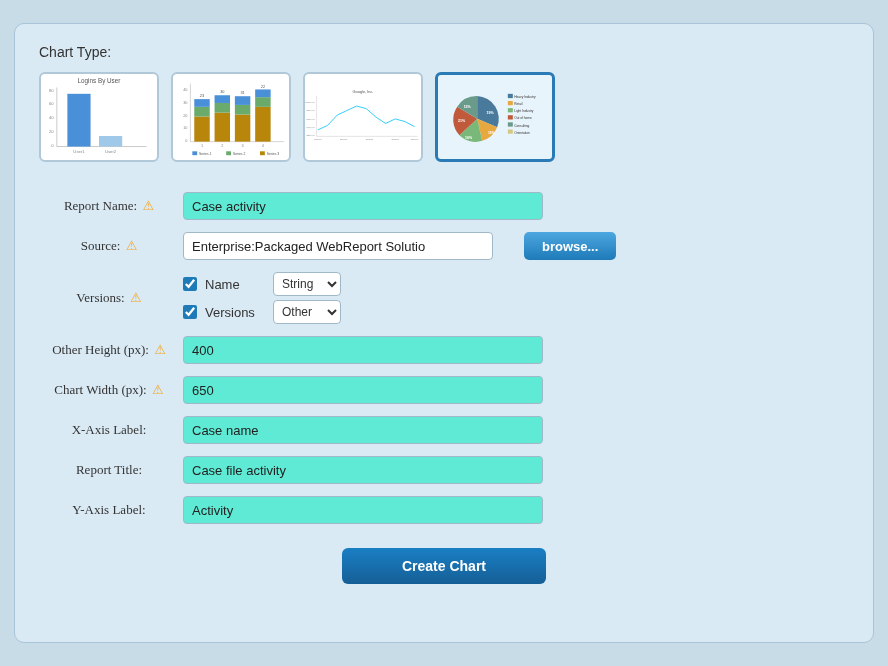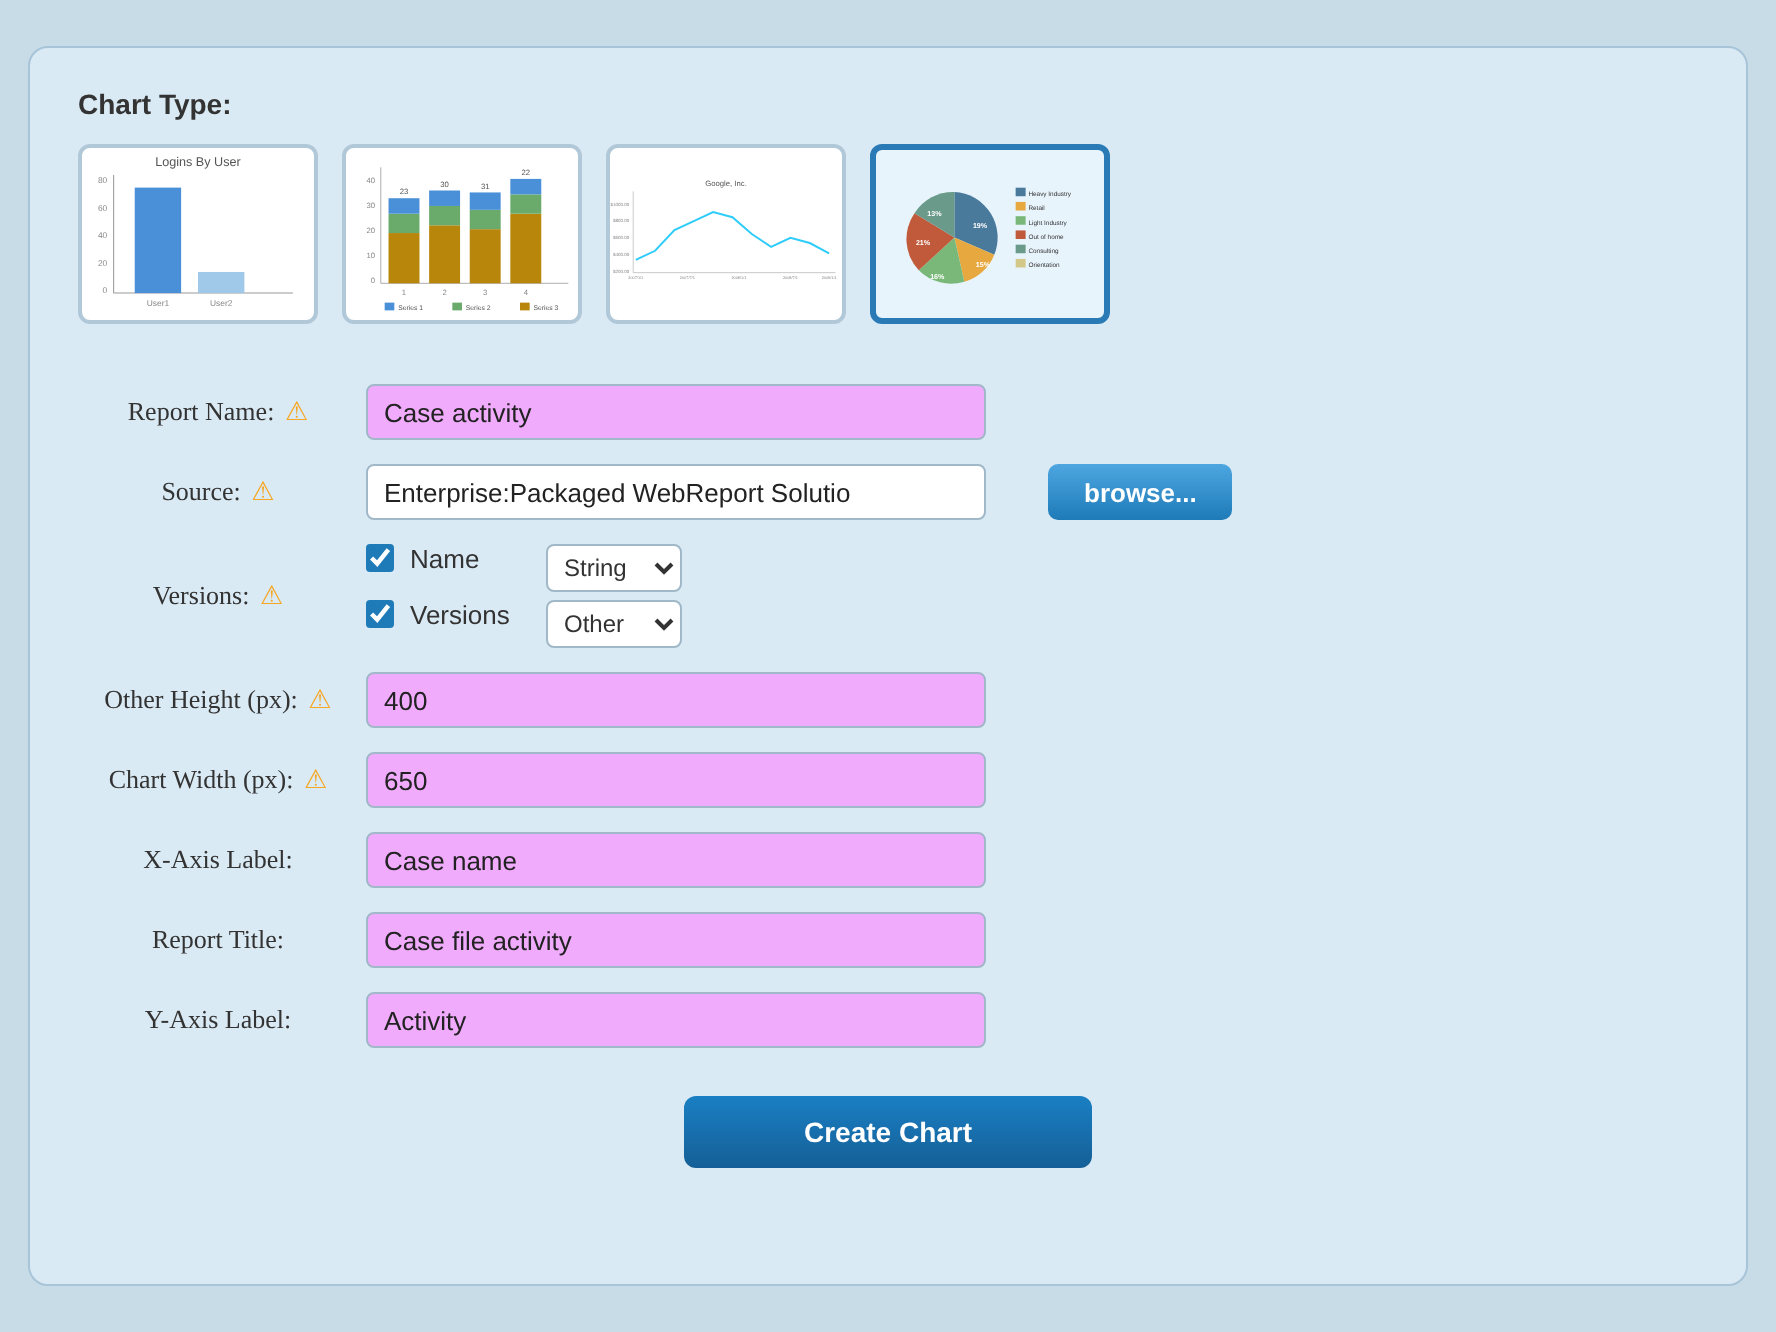--- a/index.html
+++ b/index.html
@@ -15,21 +15,21 @@
     }
     .container {
       background: #daeaf4;
       border: 1px solid #a8c4d8;
       border-radius: 10px;
       padding: 20px 24px 24px 24px;
       width: 860px;
       min-height: 620px;
     }
     .chart-type-label {
-      font-weight: bold;
+      font-weight: normal;
       font-size: 14px;
       margin-bottom: 12px;
       color: #333;
     }
     .chart-thumbnails {
       display: flex;
       gap: 12px;
       margin-bottom: 20px;
     }
     .chart-thumb {
@@ -70,26 +70,26 @@
       padding-right: 10px;
       width: 140px;
       font-family: Liberation Serif, serif;
     }
     .warning-icon {
       color: #f5a623;
       font-size: 13px;
       margin-left: 2px;
     }
     .form-input {
-      width: 310px;
+      width: 360px;
       height: 28px;
       border: 1px solid #a0b8c8;
       border-radius: 4px;
       padding: 0 8px;
-      background: #f0abfc;
+      background: #5eead4;
       font-size: 13px;
       color: #222;
     }
     .source-row {
       display: flex;
       align-items: center;
       gap: 8px;
     }
     .source-input {
       width: 310px;
@@ -115,21 +115,21 @@
       height: 28px;
       margin-left: 23px;
     }
     .columns-cell {
       display: flex;
       flex-direction: column;
       gap: 4px;
     }
     .column-row {
       display: flex;
-      align-items: flex-start;
+      align-items: center;
       gap: 8px;
     }
     .column-row input[type="checkbox"] {
       width: 14px;
       height: 14px;
       accent-color: #1e7bb8;
     }
     .column-row label {
       font-size: 13px;
       color: #333;

